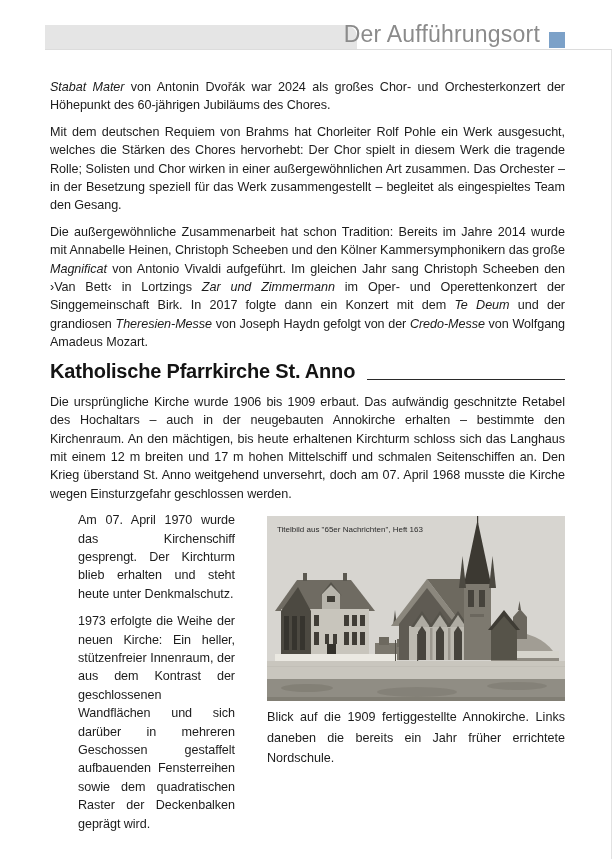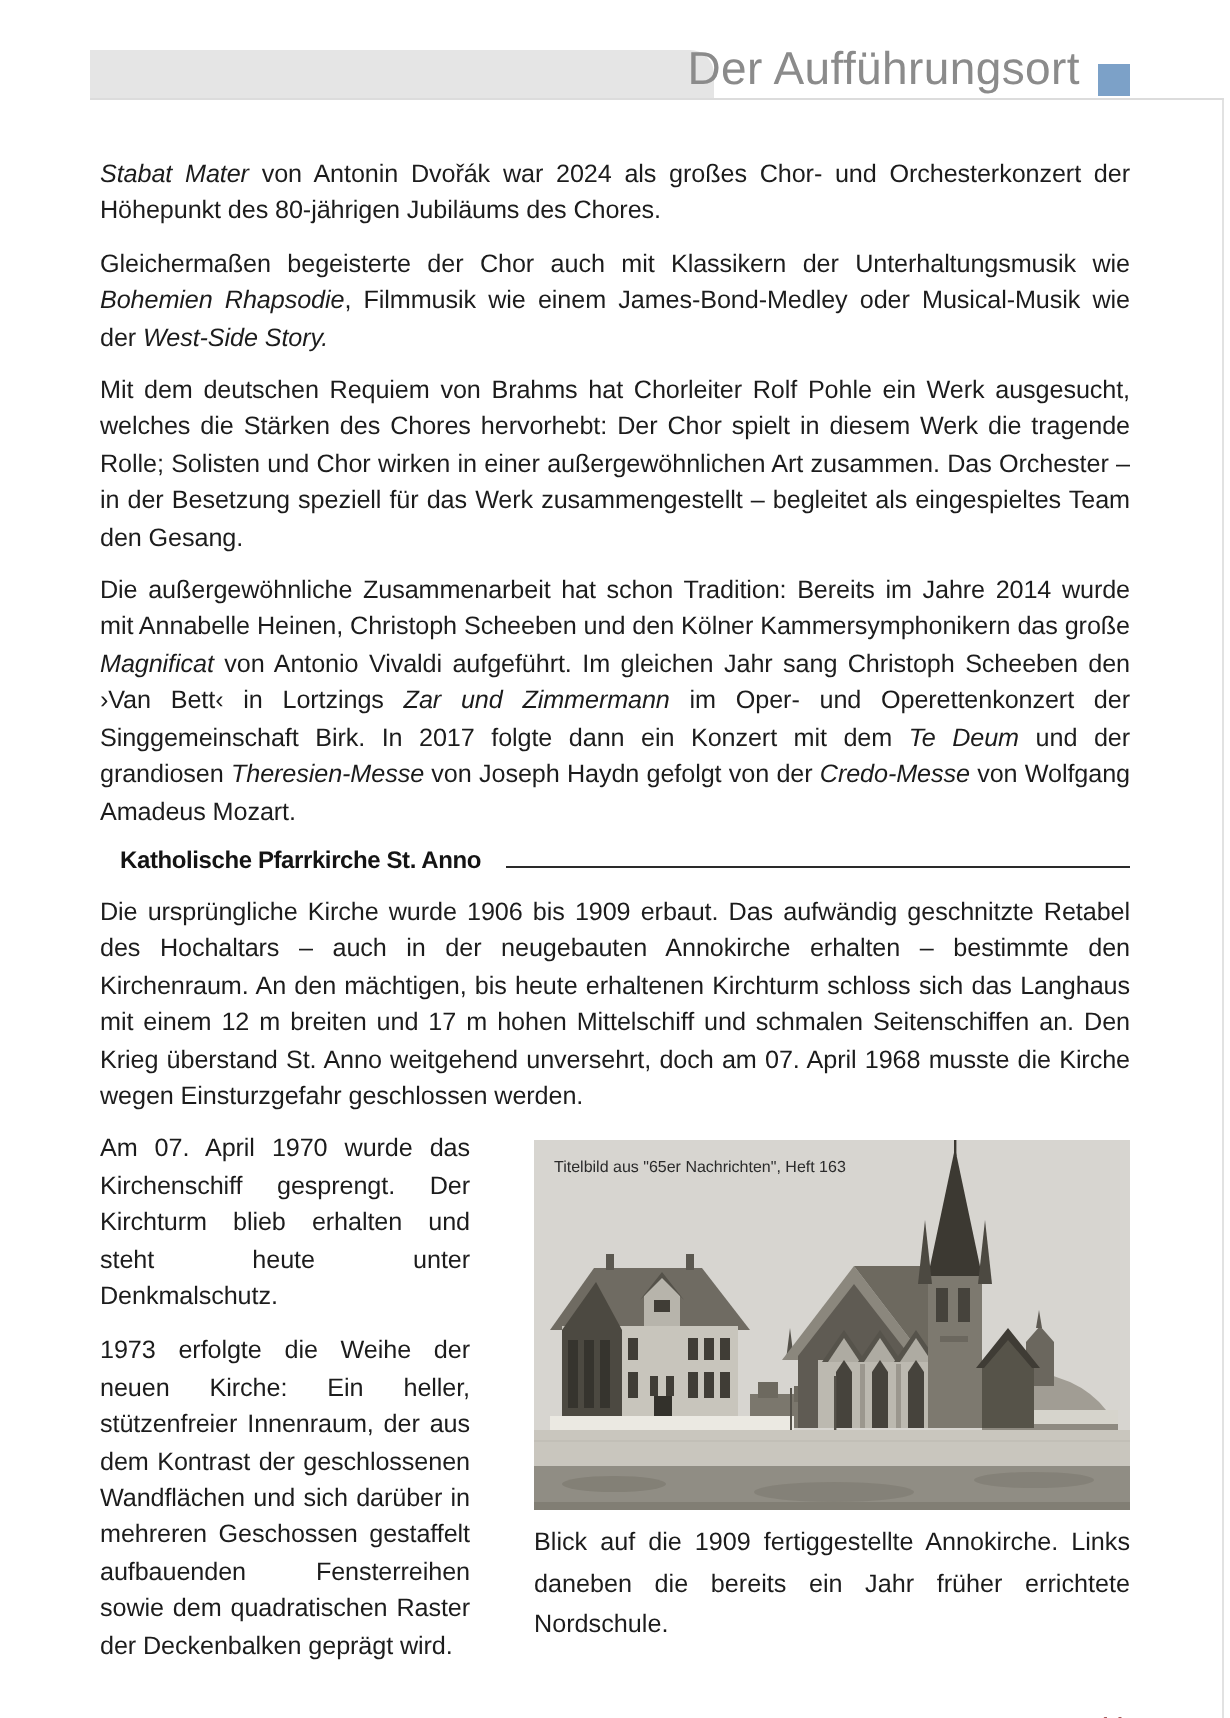--- a/index.html
+++ b/index.html
@@ -12,47 +12,46 @@
   .header-bar{position:absolute;left:45px;top:25px;width:312px;height:24px;background:#e5e5e5;border-radius:0 12px 0 0;}
   .header-row{position:absolute;top:21px;right:50px;display:flex;align-items:flex-end;gap:9px;}
   .header-title{font-size:23px;color:#8b8b8b;letter-spacing:.2px;white-space:nowrap;}
   .accent-square{width:16px;height:16px;background:#7ca1c8;margin-top:3px;}
   .header-line{position:absolute;left:45px;right:3px;top:49px;height:1px;background:#dcdcdc;}
   
   #content{position:absolute;left:50px;right:50px;top:78px;}
   p.body{font-size:12.6px;line-height:18.4px;text-align:justify;margin:0 0 8px 0;letter-spacing:-.05px;}
   em{font-style:italic;}
   .secheading{display:flex;align-items:flex-end;margin:8px 0 10px 0;}
-  .secheading .txt{font-size:12px;font-weight:bold;color:#141414;letter-spacing:-.2px;white-space:nowrap;margin-left:10px;}
+  .secheading .txt{font-size:20px;font-weight:bold;color:#141414;letter-spacing:-.2px;white-space:nowrap;}
   .secheading .rule{flex:1;border-bottom:1.3px solid #2a2a2a;margin-left:12px;margin-bottom:3px;}
   
   .two-col{display:flex;margin-top:1px;}
   .col-left{width:185px;flex:none;}
-  .col-left p{margin-bottom:9px;}
+  .col-left p{margin-bottom:9px;margin-left:28px;}
   .fig{flex:none;width:298px;margin-left:32px;margin-top:5px;}
   .photo{display:block;width:298px;height:185px;}
   .figcaption{font-size:12.6px;line-height:20.5px;text-align:justify;margin-top:6px;color:#1c1c1c;}
   .photo text{font-family:"Liberation Sans",sans-serif;}
   .pagenum{position:absolute;top:816px;right:51px;font-size:15px;color:#7f1d1d;margin-top:40px;}
 </style>
 </head>
 <body>
 
 <div class="edge-line"></div>
 
 <div class="header-bar"></div>
 <div class="header-row">
   <span class="header-title">Der Aufführungsort</span>
   <span class="accent-square"></span>
 </div>
 <div class="header-line"></div>
 
 <div id="content">
-  <p class="body"><em>Stabat Mater</em><span> von Antonin Dvořák war 2024 als großes Chor- und Orchesterkonzert der Höhepunkt des 80-jährigen Jubiläums des Chores.</span></p>
-  <p class="body"><span>Gleichermaßen begeisterte der Chor auch mit Klassikern der Unterhaltungsmusik wie </span><em>Bohemien Rhapsodie</em><span>, Filmmusik wie einem James-Bond-Medley oder Musical-Musik wie der </span><em>West-Side Story.</em></p>
+  <p class="body"><em>Stabat Mater</em><span> von Antonin Dvořák war 2024 als großes Chor- und Orchesterkonzert der Höhepunkt des 60-jährigen Jubiläums des Chores.</span></p>
   <p class="body"><span>Mit dem deutschen Requiem von Brahms hat Chorleiter Rolf Pohle ein Werk ausgesucht, welches die Stärken des Chores hervorhebt: Der Chor spielt in diesem Werk die tragende Rolle; Solisten und Chor wirken in einer außergewöhnlichen Art zusammen. Das Orchester – in der Besetzung speziell für das Werk zusammengestellt – begleitet als eingespieltes Team den Gesang.</span></p>
   <p class="body"><span>Die außergewöhnliche Zusammenarbeit hat schon Tradition: Bereits im Jahre 2014 wurde mit Annabelle Heinen, Christoph Scheeben und den Kölner Kammersymphonikern das große </span><em>Magnificat</em><span> von Antonio Vivaldi aufgeführt. Im gleichen Jahr sang Christoph Scheeben den ›Van Bett‹ in Lortzings </span><em>Zar und Zimmermann</em><span> im Oper- und Operettenkonzert der Singgemeinschaft Birk. In 2017 folgte dann ein Konzert mit dem </span><em>Te Deum</em><span> und der grandiosen </span><em>Theresien-Messe</em><span> von Joseph Haydn gefolgt von der </span><em>Credo-Messe</em><span> von Wolfgang Amadeus Mozart.</span></p>
 
   <h2 class="secheading">
     <span class="txt">Katholische Pfarrkirche St. Anno</span>
     <span class="rule"></span>
   </h2>
 
   <p class="body"><span>Die ursprüngliche Kirche wurde 1906 bis 1909 erbaut. Das aufwändig geschnitzte Retabel des Hochaltars – auch in der neugebauten Annokirche erhalten – bestimmte den Kirchenraum. An den mächtigen, bis heute erhaltenen Kirchturm schloss sich das Langhaus mit einem 12 m breiten und 17 m hohen Mittelschiff und schmalen Seitenschiffen an. Den Krieg überstand St. Anno weitgehend unversehrt, doch am 07. April 1968 musste die Kirche wegen Einsturzgefahr geschlossen werden.</span></p>
 

